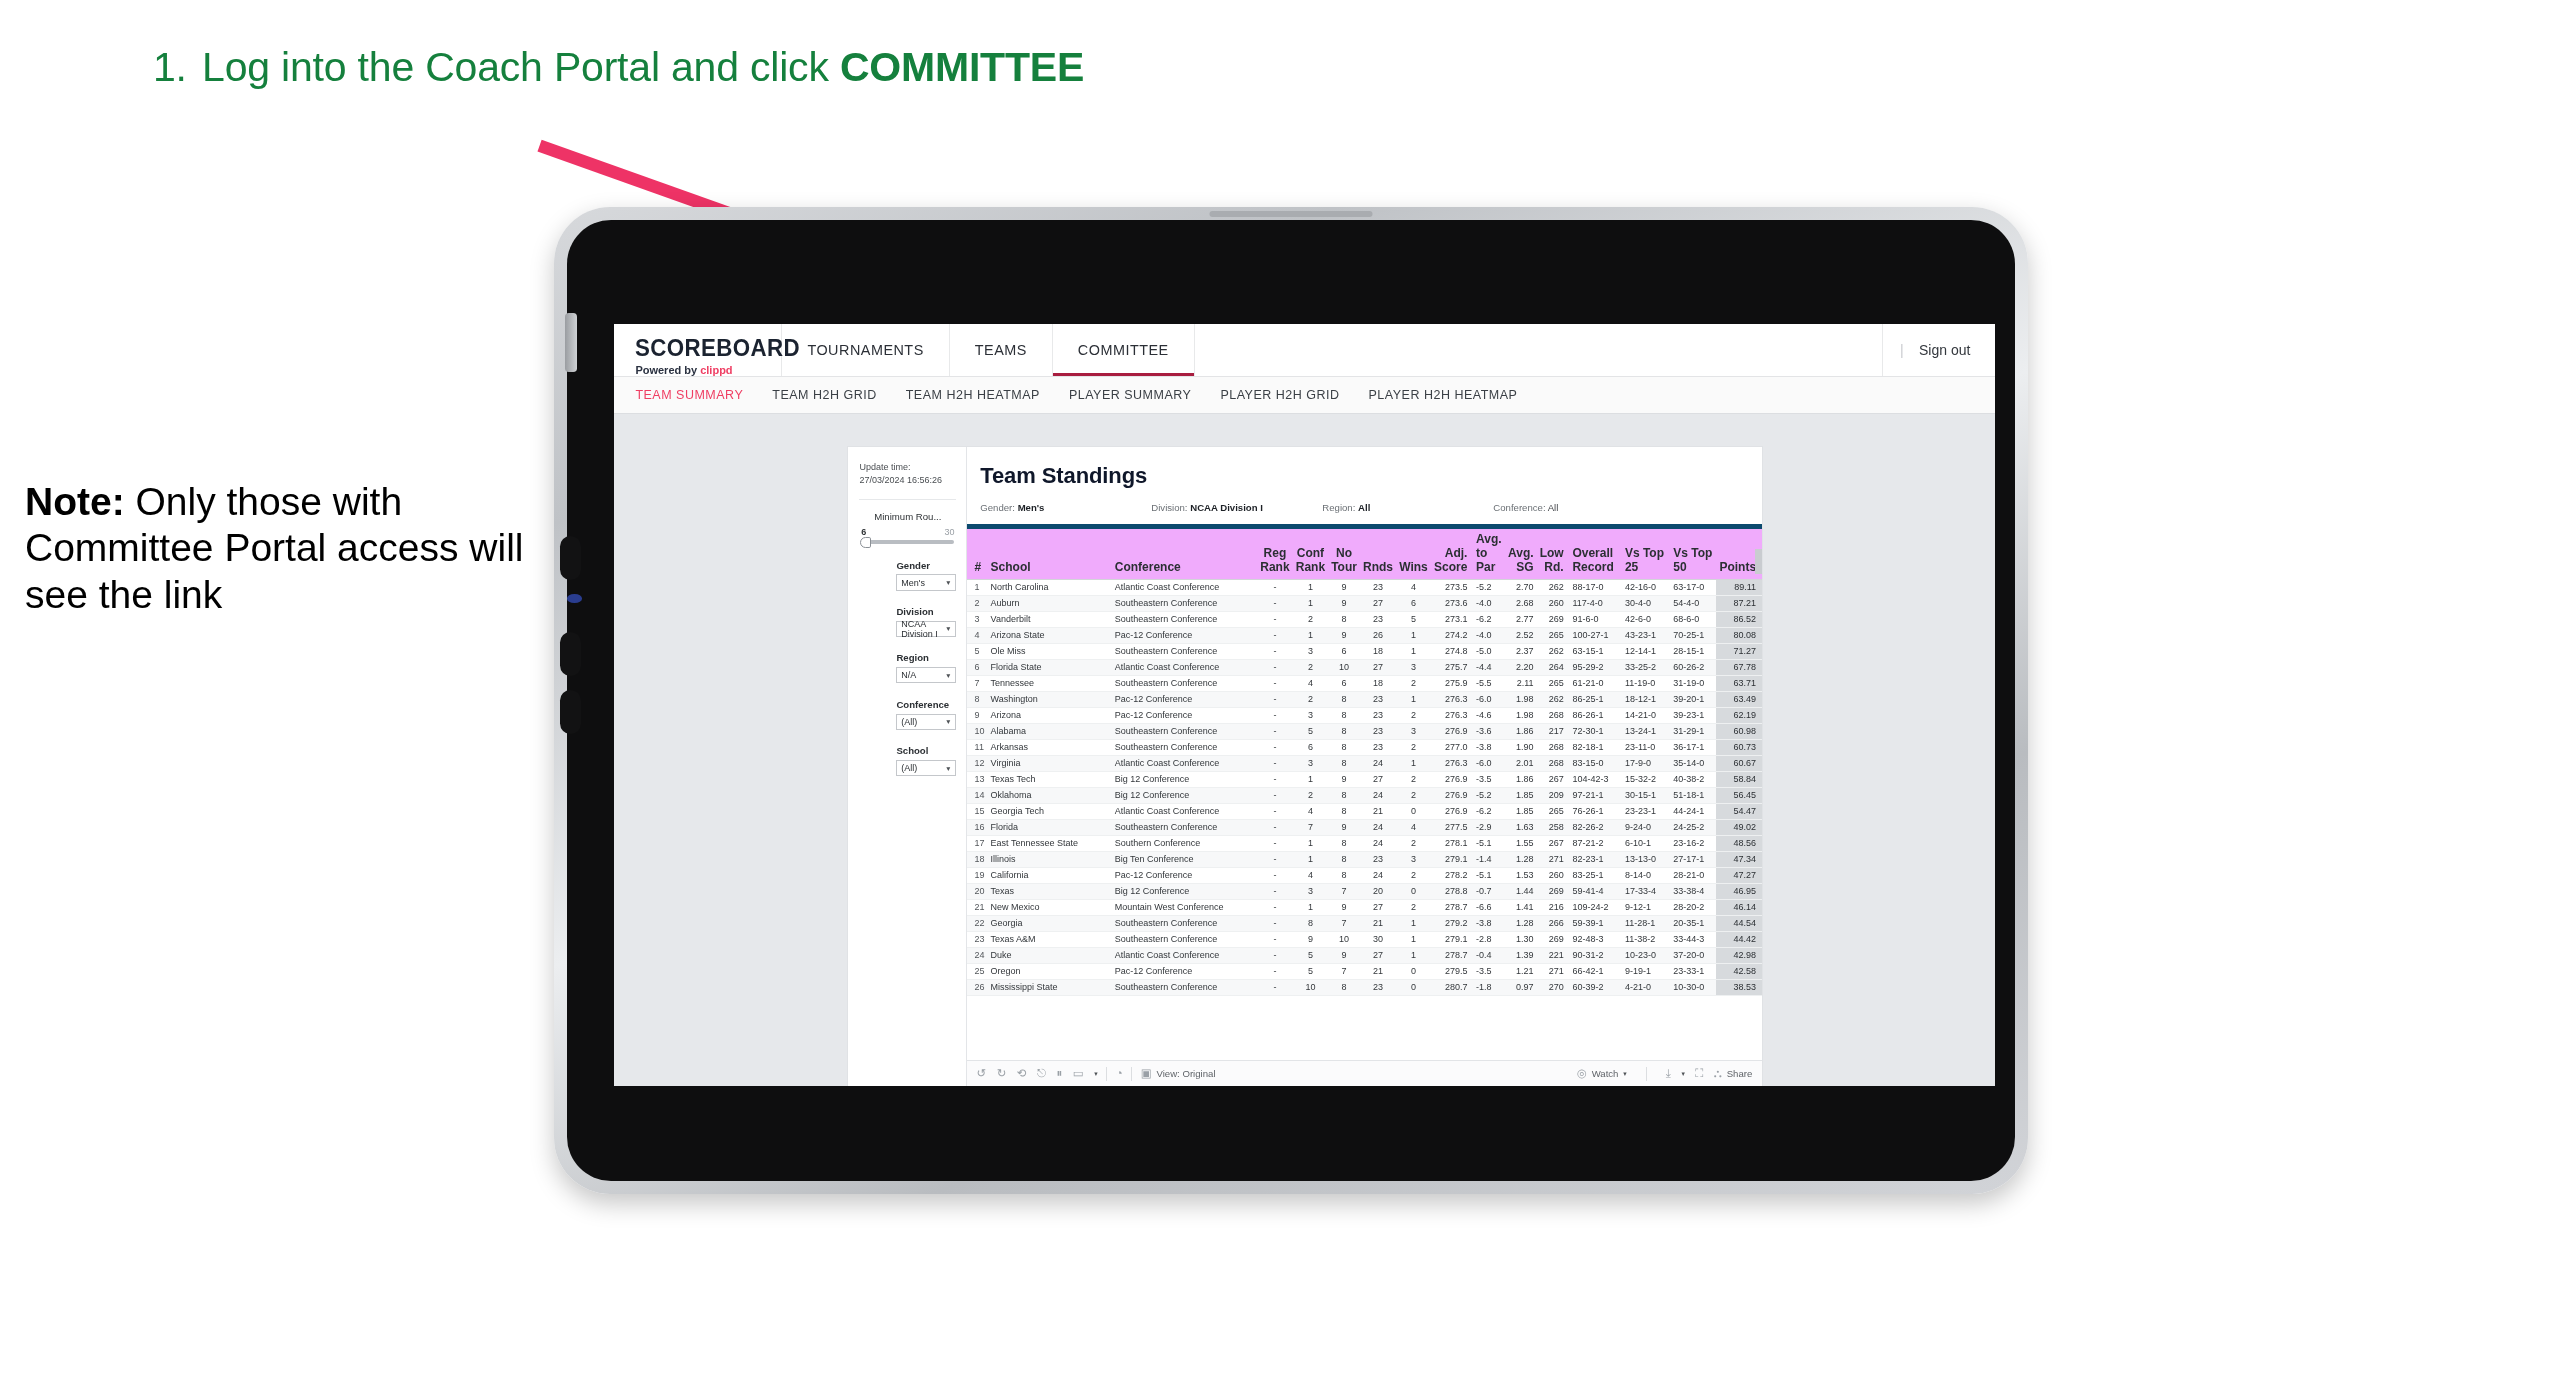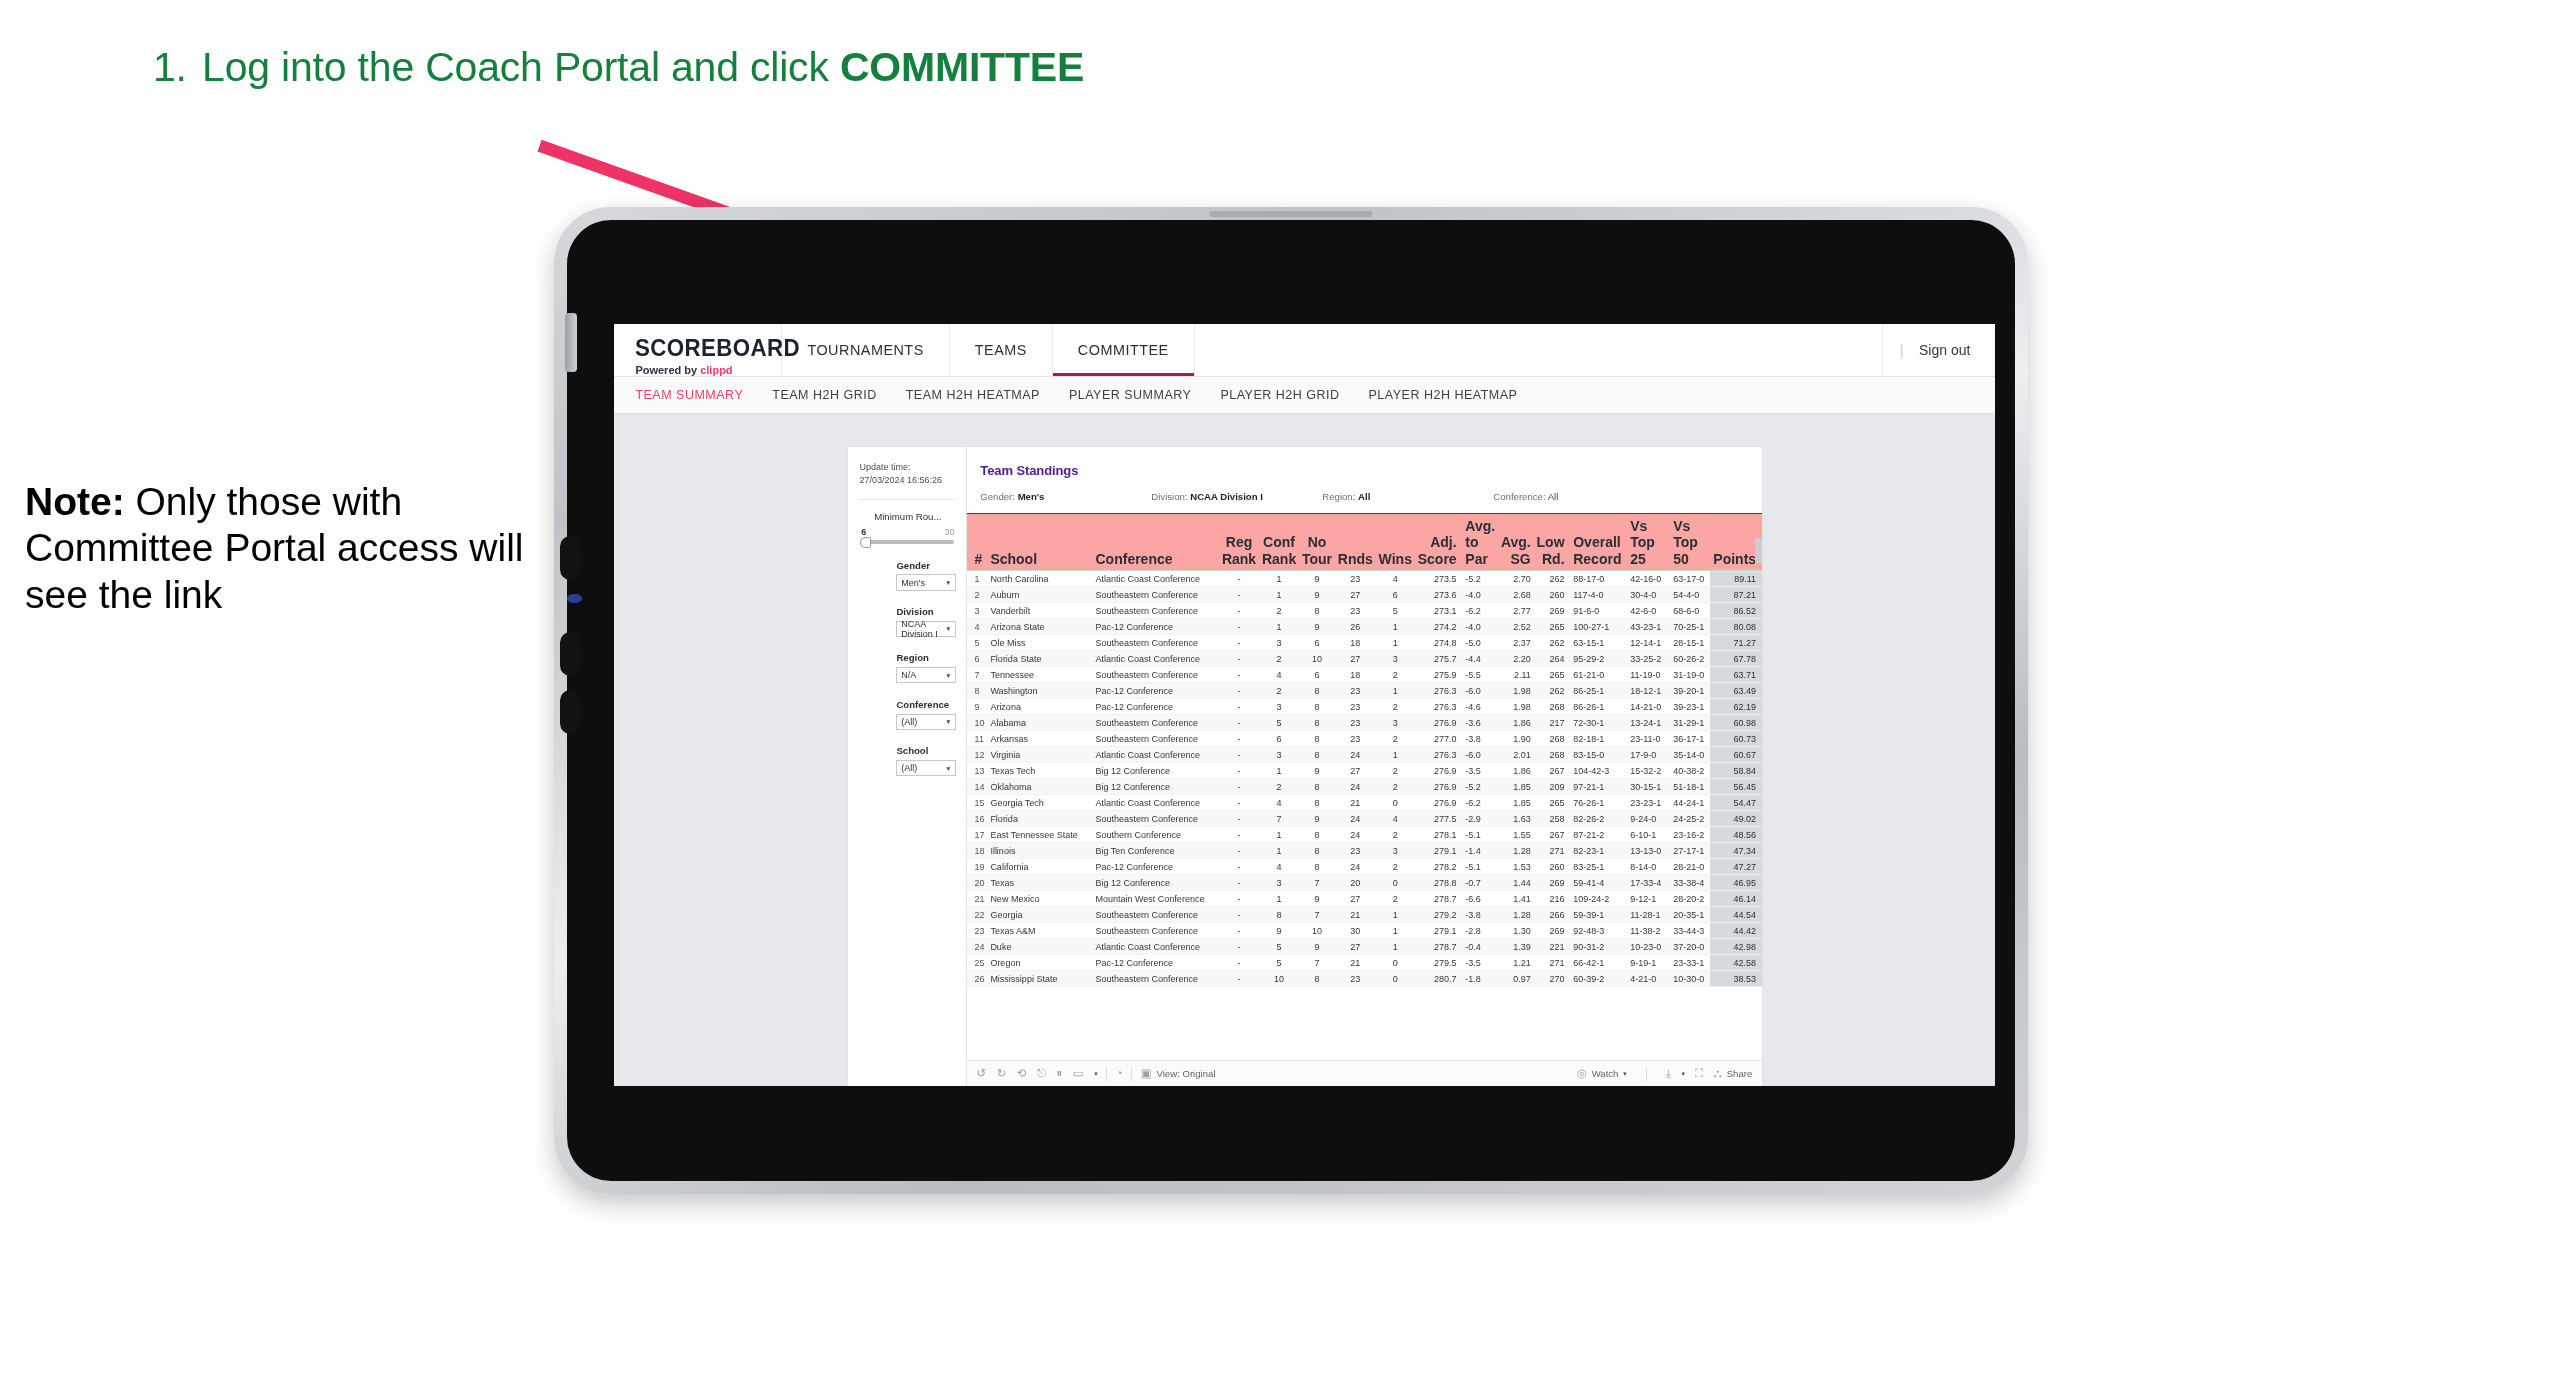--- a/index.html
+++ b/index.html
@@ -218,48 +218,48 @@
     padding: 0 3.8px;
     font-size: 9px;
     color: #2b2f33;
     cursor: pointer;
   }
   .caret { font-size: 6.7px; color: #4e5256; }
 
   
   .viz-content { flex: 1; min-width: 0; display: flex; flex-direction: column; }
   .viz-head { padding: 15.3px 0 0 13.4px; }
-  .viz-title { font-size: 13px; font-weight: 700; color: #4c1d95; letter-spacing: -0.1px; }
+  .viz-title { font-size: 22px; font-weight: 700; color: #0f172a; letter-spacing: -0.1px; }
   .viz-params {
     display: flex;
     margin-top: 13.4px;
     font-size: 9.6px;
     color: #6b7075;
   }
   .viz-params .pitem { width: 171px; }
   .viz-params b { color: #1d2126; font-weight: 700; }
   .viz-params .plain { color: #46494d; }
 
   
   .tbl-wrap { margin-top: 10.5px; position: relative; flex: 1; }
   table.standings {
     width: 100%;
     border-collapse: collapse;
     font-size: 9px;
     color: #33373b;
   }
   table.standings thead th {
-    font-size: 14px;
+    font-size: 12px;
     font-weight: 700;
     color: #2b2f33;
     vertical-align: bottom;
     padding: 4.8px 2.9px 3.8px;
     border-bottom: 1px solid #d2d5d8;
-    border-top: 1px solid #0c4a6e;
-    background: #fca5a5;
+    border-top: 5px solid #0c4a6e;
+    background: #f0abfc;
     line-height: 1.15;
   }
   table.standings tbody td {
     padding: 2.5px 2.9px;
     border-bottom: 1px solid #eef0f1;
     white-space: nowrap;
   }
   table.standings tbody tr:nth-child(even) td { background: #f7f8f9; }
   .c-rank   { width: 19px;  text-align: left;  padding-left: 7.7px !important; color: #52565a; }
   .c-school { width: 123px; text-align: left; }

